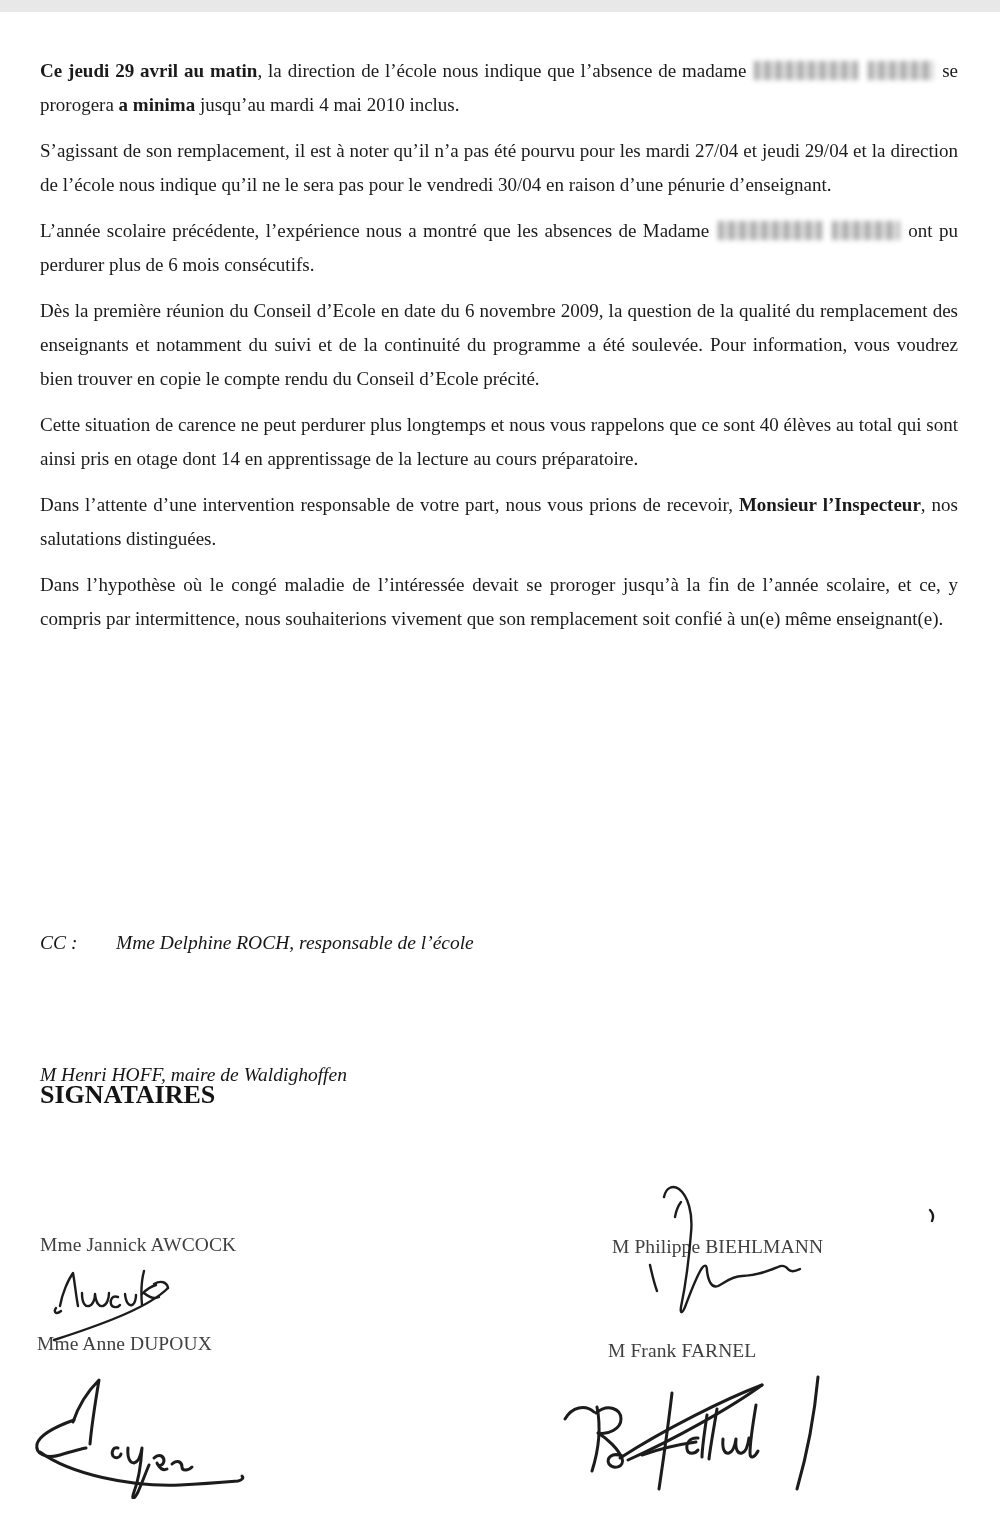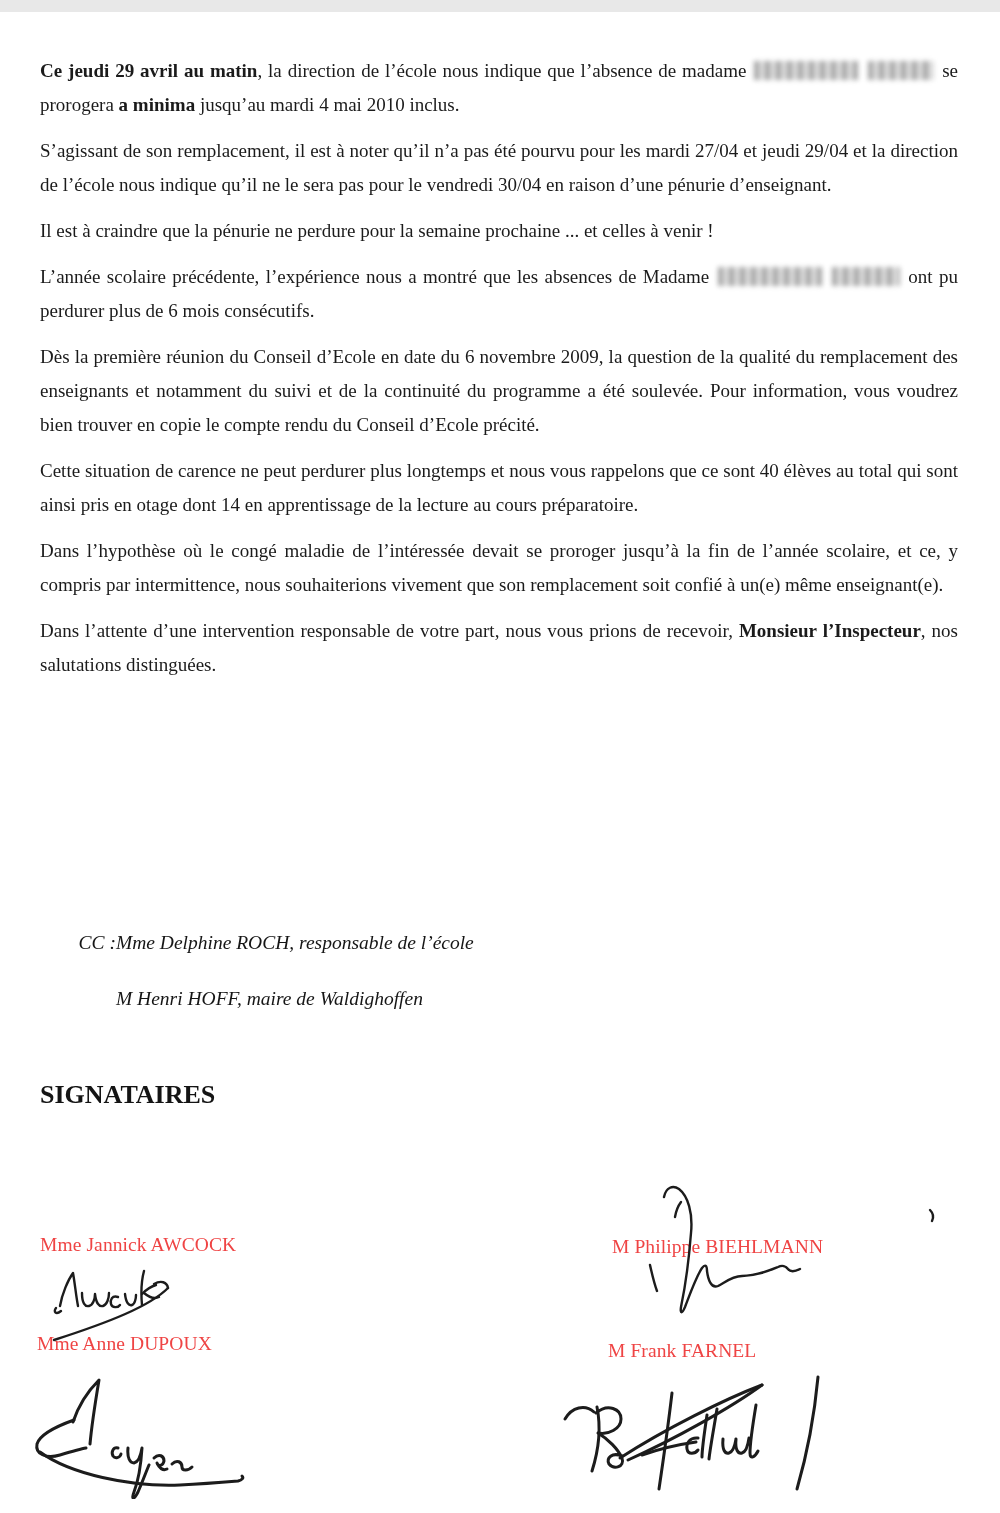--- a/index.html
+++ b/index.html
@@ -31,62 +31,61 @@
     border-radius:1px;
     background:repeating-linear-gradient(90deg,#8f8f8f 0 5px,#d4d4d4 5px 11px);
     filter:blur(2.6px);
     opacity:.8;
   }
   .cc-row{
     position:absolute;left:40px;width:700px;
     font-size:19.5px;font-style:italic;font-weight:400;
     display:flex;color:#161616;
   }
-  .cc-label{width:76px;flex:0 0 76px;text-align:right;}
+  .cc-label{width:76px;flex:0 0 76px;}
   .sig-heading{
     position:absolute;left:40px;top:1068px;
     font-size:26px;font-weight:700;color:#141414;
   }
   .reps-heading{
     position:absolute;left:40px;top:1118px;
     font-size:20px;font-weight:700;color:#141414;
     text-decoration:underline;
     text-decoration-thickness:2.5px;
     text-underline-offset:4px;
   }
   .signer-name{
     position:absolute;
-    font-size:19.5px;color:#ef4444;letter-spacing:.1px;text-align:center;
+    font-size:19.5px;color:#404040;letter-spacing:.1px;text-align:center;
   }
   .sig-svg{position:absolute;}
   .sig-svg path{fill:none;stroke:#1c1c1c;stroke-linecap:round;stroke-linejoin:round;}
   .pen path{stroke-width:2.4;}
   .marker path{stroke-width:3;}
 </style>
 </head>
 <body>
 
 <div class="page">
 
   <div class="body-text" id="paragraphs">
       <p><b>Ce jeudi 29 avril au matin</b><span>, la direction de l’école nous indique que l’absence de madame </span><span class="redact" style="width: 104px;"></span><span> </span><span class="redact" style="width: 66px;"></span><span> se prorogera </span><b>a minima</b><span> jusqu’au mardi 4 mai 2010 inclus.</span></p>
       <p><span>S’agissant de son remplacement, il est à noter qu’il n’a pas été pourvu pour les mardi 27/04 et jeudi 29/04 et la direction de l’école nous indique qu’il ne le sera pas pour le vendredi 30/04 en raison d’une pénurie d’enseignant.</span></p>
-      <p><span>Il est à craindre que la pénurie ne perdure pour la semaine prochaine ... et celles à venir !</span></p>
       <p><span>L’année scolaire précédente, l’expérience nous a montré que les absences de Madame </span><span class="redact" style="width: 104px;"></span><span> </span><span class="redact" style="width: 68px;"></span><span> ont pu perdurer plus de 6 mois consécutifs.</span></p>
       <p><span>Dès la première réunion du Conseil d’Ecole en date du 6 novembre 2009, la question de la qualité du remplacement des enseignants et notamment du suivi et de la continuité du programme a été soulevée. Pour information, vous voudrez bien trouver en copie le compte rendu du Conseil d’Ecole précité.</span></p>
       <p><span>Cette situation de carence ne peut perdurer plus longtemps et nous vous rappelons que ce sont 40 élèves au total qui sont ainsi pris en otage dont 14 en apprentissage de la lecture au cours préparatoire.</span></p>
+      <p><span>Dans l’attente d’une intervention responsable de votre part, nous vous prions de recevoir, </span><b>Monsieur l’Inspecteur</b><span>, nos salutations distinguées.</span></p>
       <p><span>Dans l’hypothèse où le congé maladie de l’intéressée devait se proroger jusqu’à la fin de l’année scolaire, et ce, y compris par intermittence, nous souhaiterions vivement que son remplacement soit confié à un(e) même enseignant(e).</span></p>
-      <p><span>Dans l’attente d’une intervention responsable de votre part, nous vous prions de recevoir, </span><b>Monsieur l’Inspecteur</b><span>, nos salutations distinguées.</span></p>
     </div>
 
   <div class="cc-row" style="top:920px;">
     <span class="cc-label">CC :</span>
     <span>Mme Delphine ROCH, responsable de l’école</span>
   </div>
-  <div class="cc-row" style="top:976px;">
+  <div class="cc-row" style="top:976px;flex-direction:column;">
     <span class="cc-label"></span>
     <span>M Henri HOFF, maire de Waldighoffen</span>
   </div>
 
   <div class="sig-heading">SIGNATAIRES</div>
 
   <div class="signer-name" style="left:40px;top:1222px;">Mme Jannick AWCOCK</div>
   <div class="signer-name" style="left:612px;top:1224px;">M Philippe BIEHLMANN</div>
   <div class="signer-name" style="left:37px;top:1321px;">Mme Anne DUPOUX</div>
   <div class="signer-name" style="left:608px;top:1328px;">M Frank FARNEL</div>

